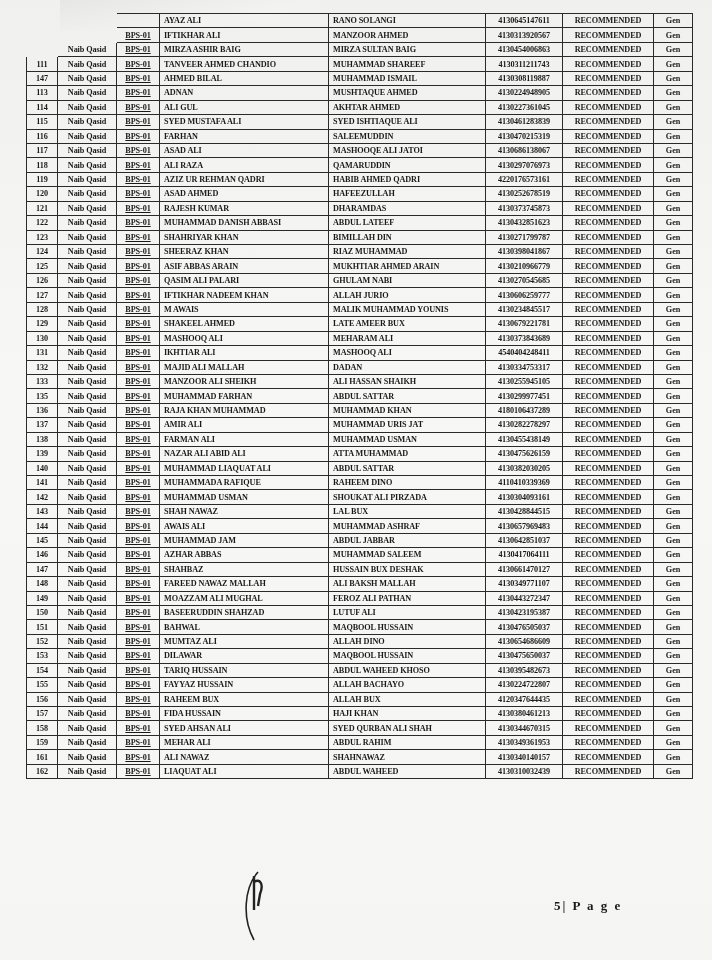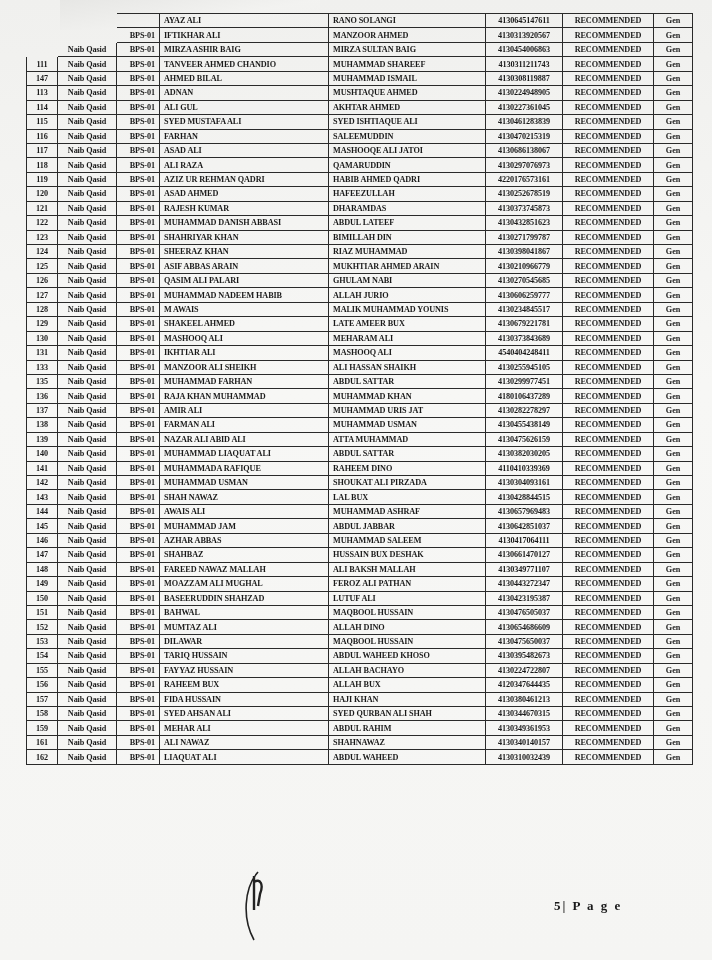--- a/index.html
+++ b/index.html
@@ -3,21 +3,21 @@
 <meta charset="utf-8">
 <style>
   html,body{margin:0;padding:0;}
   body{width:712px;height:960px;background:#f4f4f2;position:relative;overflow:hidden;font-family:"Liberation Serif",serif;color:#1a1a1a;}
   .page{position:absolute;left:0;top:0;width:712px;height:960px;background:linear-gradient(180deg,#f0f0ee 0%,#f7f7f5 40%,#f5f5f3 100%);}
   .fold{position:absolute;left:60px;top:0;width:260px;height:30px;background:linear-gradient(170deg,#e4e4e2 0%,#f3f3f1 60%,transparent 100%);opacity:.8;}
   table.roster{position:absolute;left:26px;top:13px;border-collapse:collapse;table-layout:fixed;width:662px;}
   table.roster td{border:1.4px solid #2a2a2a;height:13.45px;padding:0 4px;font-size:8.2px;font-weight:bold;white-space:nowrap;overflow:hidden;line-height:13px;letter-spacing:-0.1px;}
   td.c-sn{width:22px;text-align:center;font-weight:normal;font-size:7.5px;}
   td.c-post{width:50px;font-weight:normal;font-size:7.5px;text-align:center;}
-  td.c-bps{width:34px;font-weight:normal;font-size:7.5px;text-align:right;}
+  td.c-bps{width:34px;font-weight:normal;font-size:7.5px;text-align:center;text-decoration:underline;}
   td.c-name{width:160px;}
   td.c-father{width:148px;}
   td.c-cnic{width:68px;text-align:center;font-weight:normal;font-size:7.4px;letter-spacing:-0.3px;}
   td.c-status{width:82px;text-align:center;font-size:7.6px;}
   td.c-cat{width:30px;text-align:center;font-weight:normal;font-size:7.6px;}
   tr.torn td.c-sn,tr.torn td.c-post{border-color:transparent;}
   tr.torn2 td.c-sn{border-color:transparent;}
   .footer{position:absolute;left:554px;top:898px;font-size:13px;font-weight:bold;letter-spacing:2px;}
   .signature{position:absolute;left:236px;top:866px;width:40px;height:80px;}
 </style>
@@ -216,21 +216,21 @@
           <td class="c-name">QASIM ALI PALARI</td>
           <td class="c-father">GHULAM NABI</td>
           <td class="c-cnic">4130270545685</td>
           <td class="c-status">RECOMMENDED</td>
           <td class="c-cat">Gen</td>
         </tr>
         <tr>
           <td class="c-sn">127</td>
           <td class="c-post">Naib Qasid</td>
           <td class="c-bps">BPS-01</td>
-          <td class="c-name">MUHAMMAD NADEEM HABIB</td>
+          <td class="c-name">IFTIKHAR NADEEM KHAN</td>
           <td class="c-father">ALLAH JURIO</td>
           <td class="c-cnic">4130606259777</td>
           <td class="c-status">RECOMMENDED</td>
           <td class="c-cat">Gen</td>
         </tr>
         <tr>
           <td class="c-sn">128</td>
           <td class="c-post">Naib Qasid</td>
           <td class="c-bps">BPS-01</td>
           <td class="c-name">M AWAIS</td>
@@ -259,20 +259,30 @@
           <td class="c-status">RECOMMENDED</td>
           <td class="c-cat">Gen</td>
         </tr>
         <tr>
           <td class="c-sn">131</td>
           <td class="c-post">Naib Qasid</td>
           <td class="c-bps">BPS-01</td>
           <td class="c-name">IKHTIAR ALI</td>
           <td class="c-father">MASHOOQ ALI</td>
           <td class="c-cnic">4540404248411</td>
+          <td class="c-status">RECOMMENDED</td>
+          <td class="c-cat">Gen</td>
+        </tr>
+        <tr>
+          <td class="c-sn">132</td>
+          <td class="c-post">Naib Qasid</td>
+          <td class="c-bps">BPS-01</td>
+          <td class="c-name">MAJID ALI MALLAH</td>
+          <td class="c-father">DADAN</td>
+          <td class="c-cnic">4130334753317</td>
           <td class="c-status">RECOMMENDED</td>
           <td class="c-cat">Gen</td>
         </tr>
         <tr>
           <td class="c-sn">133</td>
           <td class="c-post">Naib Qasid</td>
           <td class="c-bps">BPS-01</td>
           <td class="c-name">MANZOOR ALI SHEIKH</td>
           <td class="c-father">ALI HASSAN SHAIKH</td>
           <td class="c-cnic">4130255945105</td>

